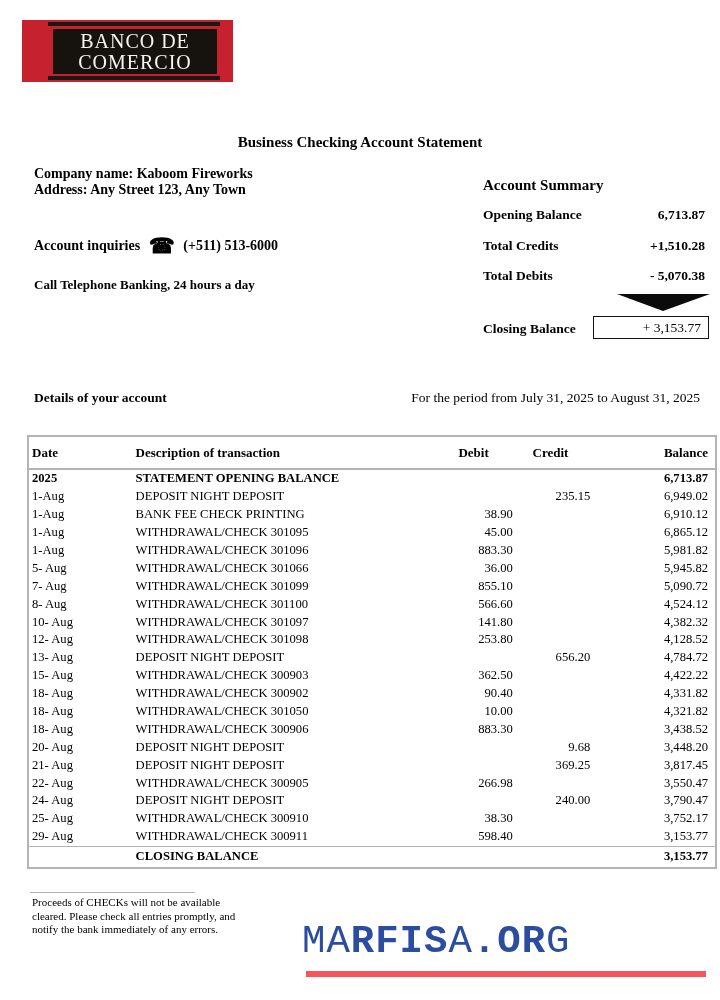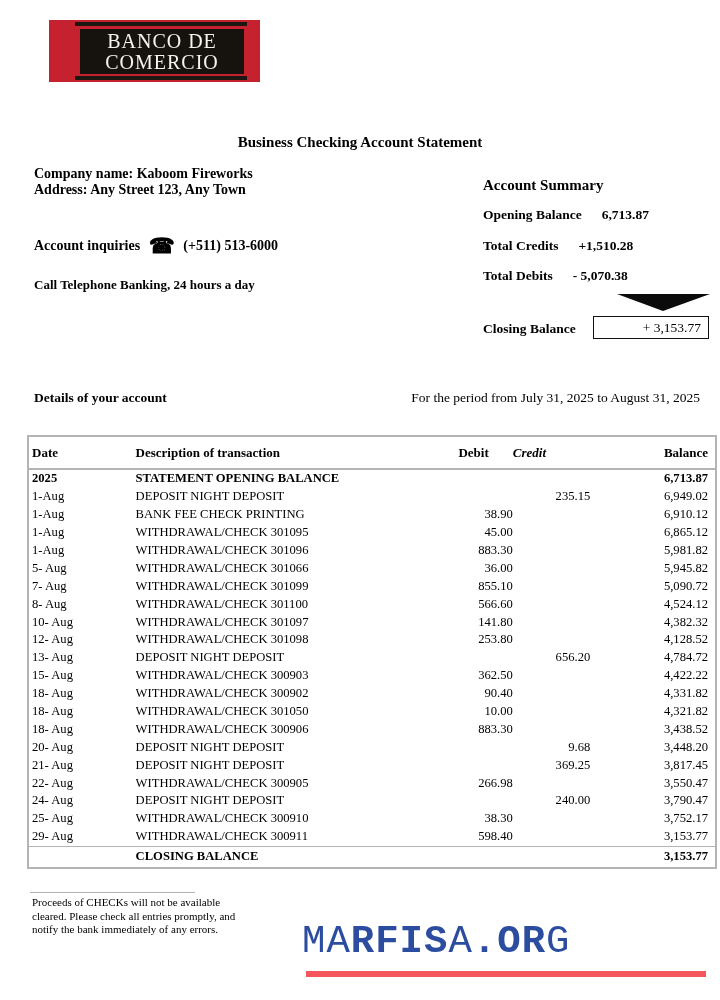--- a/index.html
+++ b/index.html
@@ -3,40 +3,40 @@
 <meta charset="utf-8">
 <style>
   html,body { margin:0; padding:0; background:#ffffff; }
   .page {
     position:relative; width:720px; height:1000px; margin:0 auto;
     background:#ffffff; color:#000;
     font-family:"Liberation Serif", serif; overflow:hidden;
   }
 
   
-  .logo-band { position:absolute; left:22px; top:20px; width:211px; height:62px; background:#c5212f;margin-left:27px; }
+  .logo-band { position:absolute; left:22px; top:20px; width:211px; height:62px; background:#c5212f; }
   .logo-band .edge { position:absolute; left:26px; width:172px; height:4px; background:#1b1713; }
   .logo-band .edge.top { top:2px; }
   .logo-band .edge.bottom { bottom:2px; }
   .logo-box {
     position:absolute; left:31px; top:9px; width:164px; height:45px; background:#16130f;
     display:flex; flex-direction:column; align-items:center; justify-content:center;
     color:#f6f4ef; font-size:20px; line-height:21px; letter-spacing:1px; white-space:nowrap;
   }
 
   
   .doc-title { position:absolute; left:0; right:0; top:134px; text-align:center; font-size:15px; font-weight:bold; }
   .company { position:absolute; left:34px; top:166px; font-size:14px; font-weight:bold; line-height:16px; }
   .inquiries { position:absolute; left:34px; top:234px; font-size:14px; font-weight:bold; white-space:nowrap; }
   .inquiries .phone-glyph { font-size:21px; vertical-align:-3px; margin:0 5px; }
   .telebank { position:absolute; left:34px; top:277px; font-size:13px; font-weight:bold; }
 
   
   .summary-title { position:absolute; left:483px; top:177px; font-size:15px; font-weight:bold; }
-  .sum-row { position:absolute; left:483px; width:222px; display:flex; font-size:13.5px; font-weight:bold;gap:20px; }
+  .sum-row { position:absolute; left:483px; width:222px; display:flex; justify-content:space-between; font-size:13.5px; font-weight:bold;gap:20px; }
   .sum-row.r0 { top:207px; } .sum-row.r1 { top:238px; } .sum-row.r2 { top:268px; }
   .arrow-down {
     position:absolute; left:617px; top:294px; width:0; height:0;
     border-left:46px solid transparent; border-right:47px solid transparent; border-top:17px solid #0b0b0b;
   }
   .closing-label { position:absolute; left:483px; top:321px; font-size:13.5px; font-weight:bold; }
   .closing-box {
     position:absolute; left:593px; top:316px; width:107px; height:21px;
     border:1.5px solid #111; text-align:right; padding-right:7px;
     font-size:13.5px; font-weight:normal; line-height:21px;
@@ -48,21 +48,21 @@
 
   
   .tx-wrap { position:absolute; left:27px; top:435px; width:686px; border:2px solid #b4b4b4; background:#fff; }
   table.tx { border-collapse:collapse; width:100%; table-layout:fixed; }
   .tx col.c-date { width:106px; } .tx col.c-desc { width:240px; }
   .tx col.c-debit { width:135px; } .tx col.c-credit { width:77px; } .tx col.c-bal { width:124px; }
   .tx thead th { border-bottom:2px solid #b4b4b4; height:31px; font-size:13px; font-weight:bold; padding:0; vertical-align:middle; }
   .tx th.date { text-align:left; padding-left:3px; }
   .tx th.desc { text-align:left; }
   .tx th.debit { text-align:right; padding-right:24px; }
-  .tx th.credit { text-align:left; padding-right:2px;font-style:italic; }
+  .tx th.credit { text-align:center; padding-right:2px; }
   .tx th.balance { text-align:right; padding-right:7px; }
   .tx tbody td { height:17.9px; font-size:12.6px; padding:0; vertical-align:middle; white-space:nowrap; overflow:hidden; }
   .tx tbody tr:first-child td { }
   .tx td.date { padding-left:3px; }
   .tx td.debit, .tx td.credit { text-align:right; }
   .tx td.balance { text-align:right; padding-right:7px; }
   .tx tr.bold td { font-weight:bold; }
   .tx tr.sep td { border-top:1.5px solid #b4b4b4; height:20px; }
 
   

